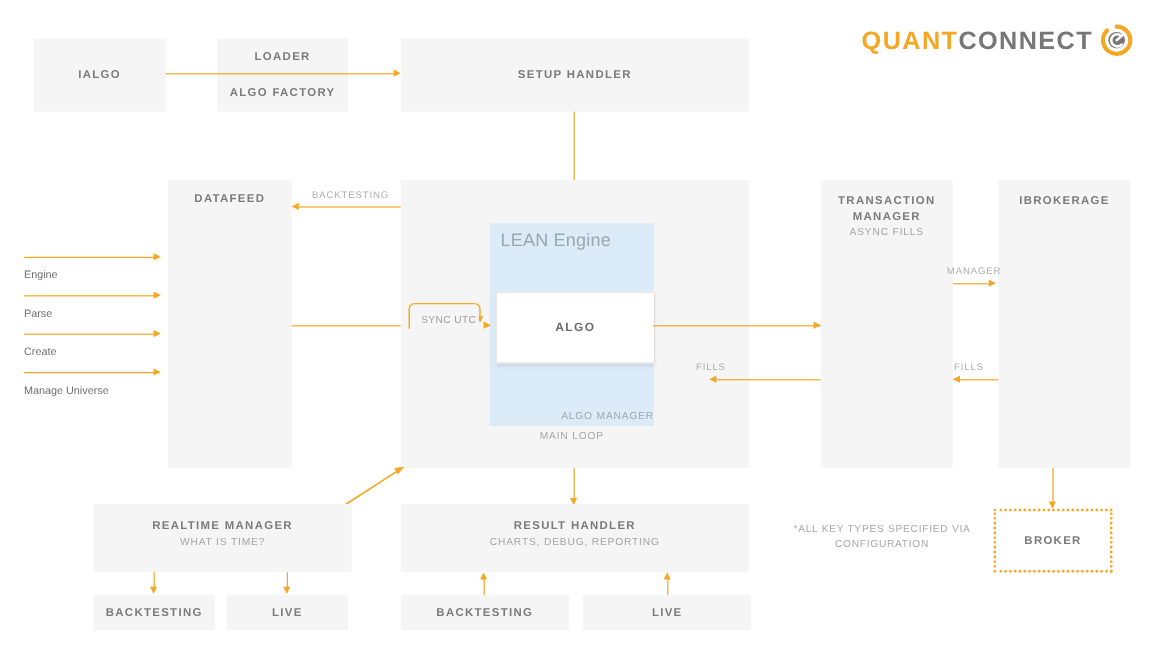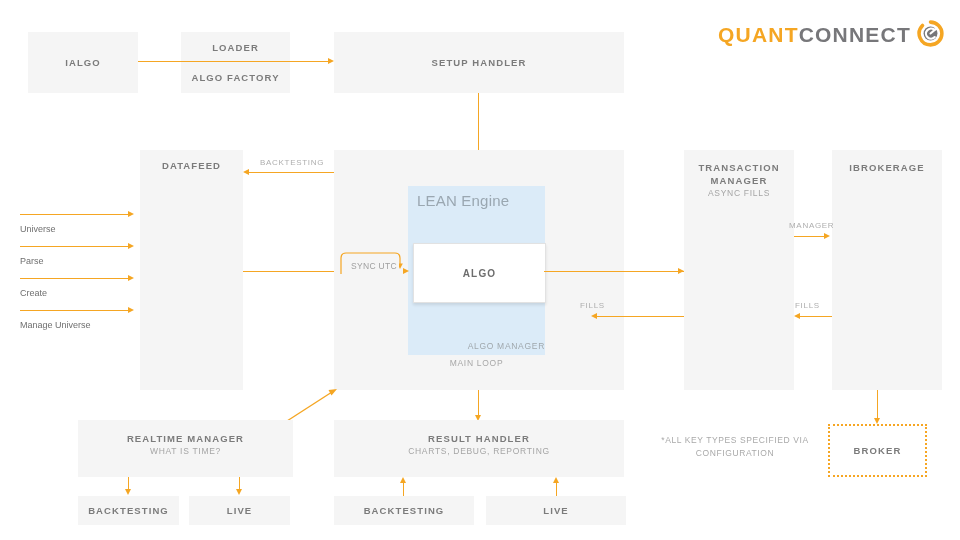--- a/index.html
+++ b/index.html
@@ -294,21 +294,21 @@
 
   <div class="v-line" style="left:877px; top:390px; height:31px;"></div>
   <div class="arrow-head ah-down" style="left:874px; top:418px;"></div>
 
   <div class="dotted-block" style="left:828px; top:424px; width:99px; height:53px;">
     <span class="block-title">BROKER</span>
   </div>
 
   <div class="h-line" style="left:20px; top:214px; width:112px;"></div>
   <div class="arrow-head ah-right" style="left:128px; top:211px;"></div>
-  <div class="flow-label" style="left:20px; top:224px;">Universe</div>
+  <div class="flow-label" style="left:20px; top:224px;">Engine</div>
 
   <div class="h-line" style="left:20px; top:246px; width:112px;"></div>
   <div class="arrow-head ah-right" style="left:128px; top:243px;"></div>
   <div class="flow-label" style="left:20px; top:256px;">Parse</div>
 
   <div class="h-line" style="left:20px; top:278px; width:112px;"></div>
   <div class="arrow-head ah-right" style="left:128px; top:275px;"></div>
   <div class="flow-label" style="left:20px; top:288px;">Create</div>
 
   <div class="h-line" style="left:20px; top:310px; width:112px;"></div>

